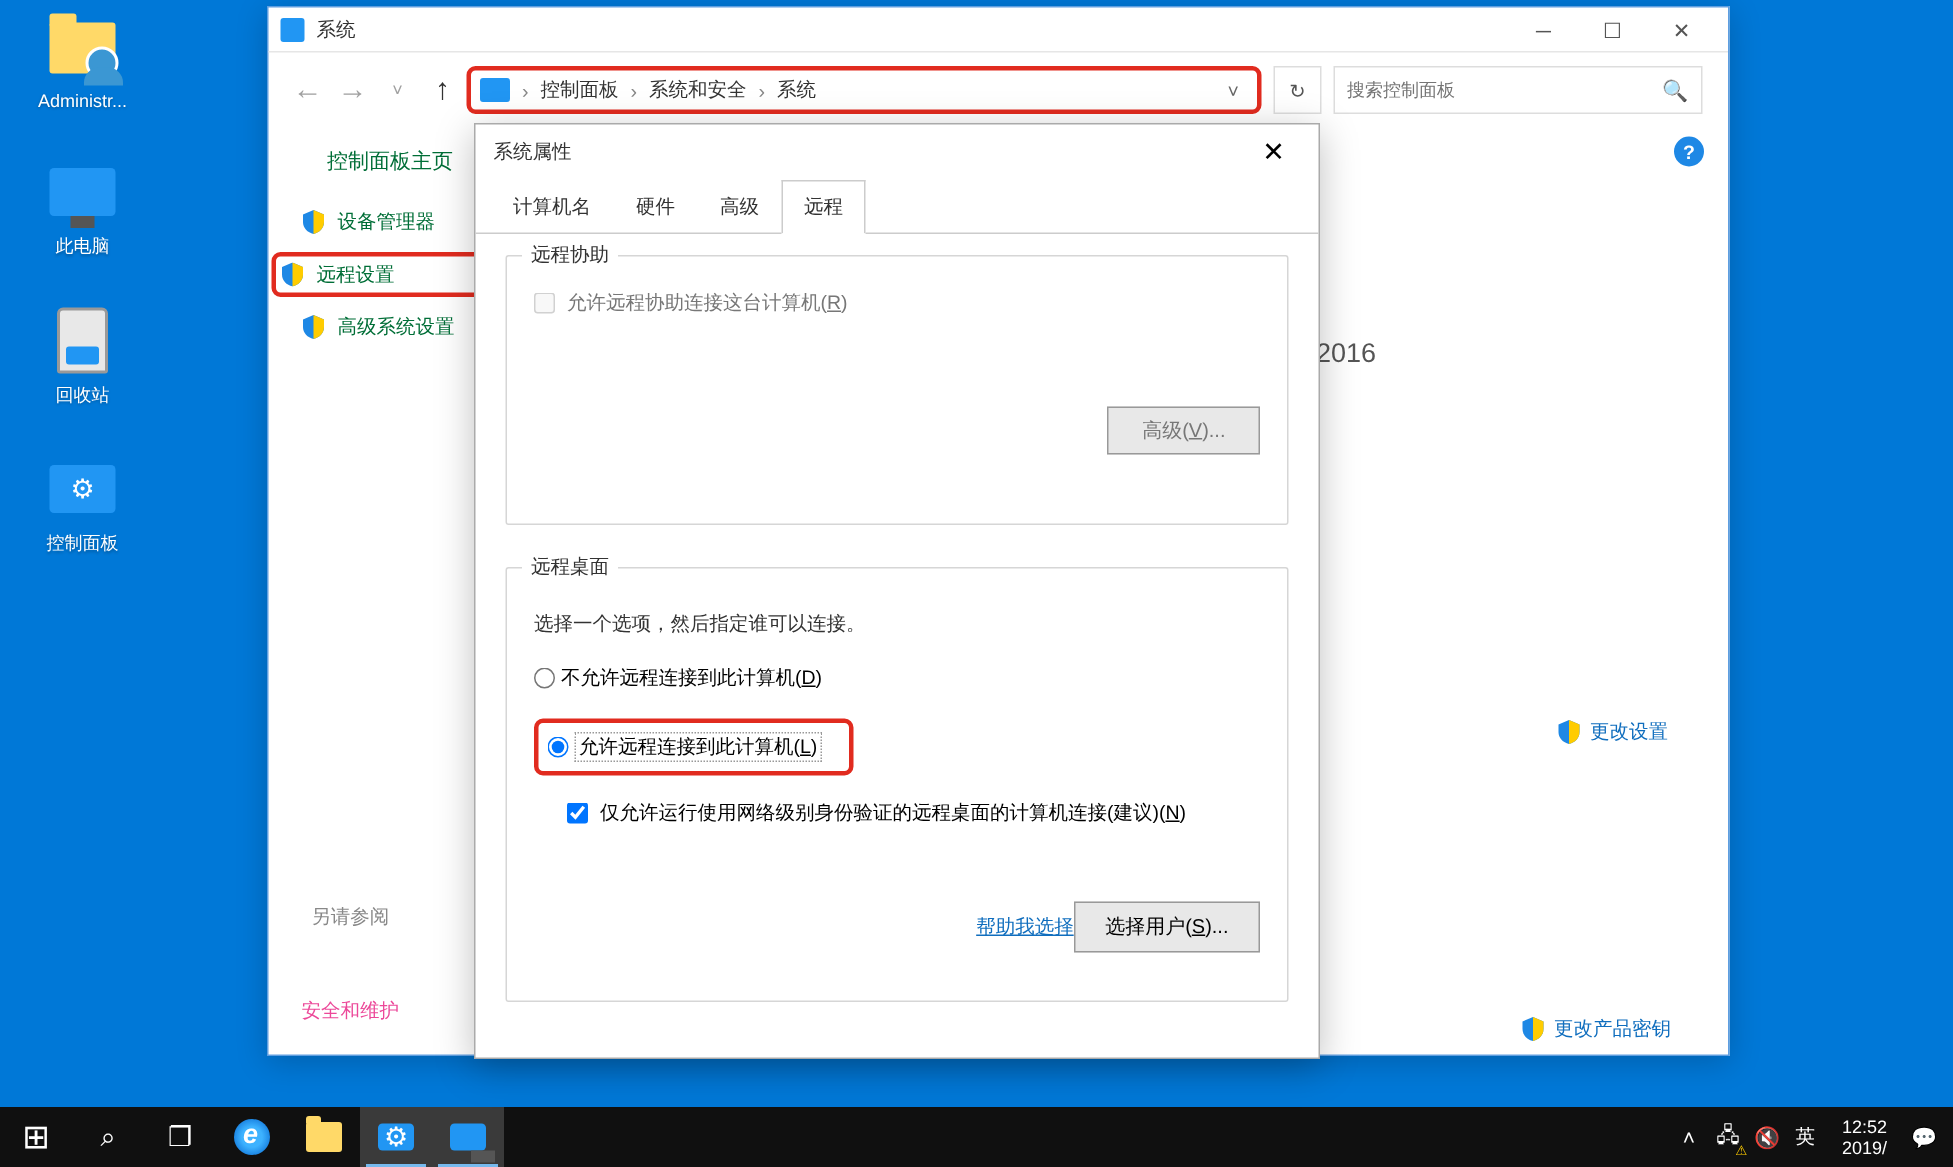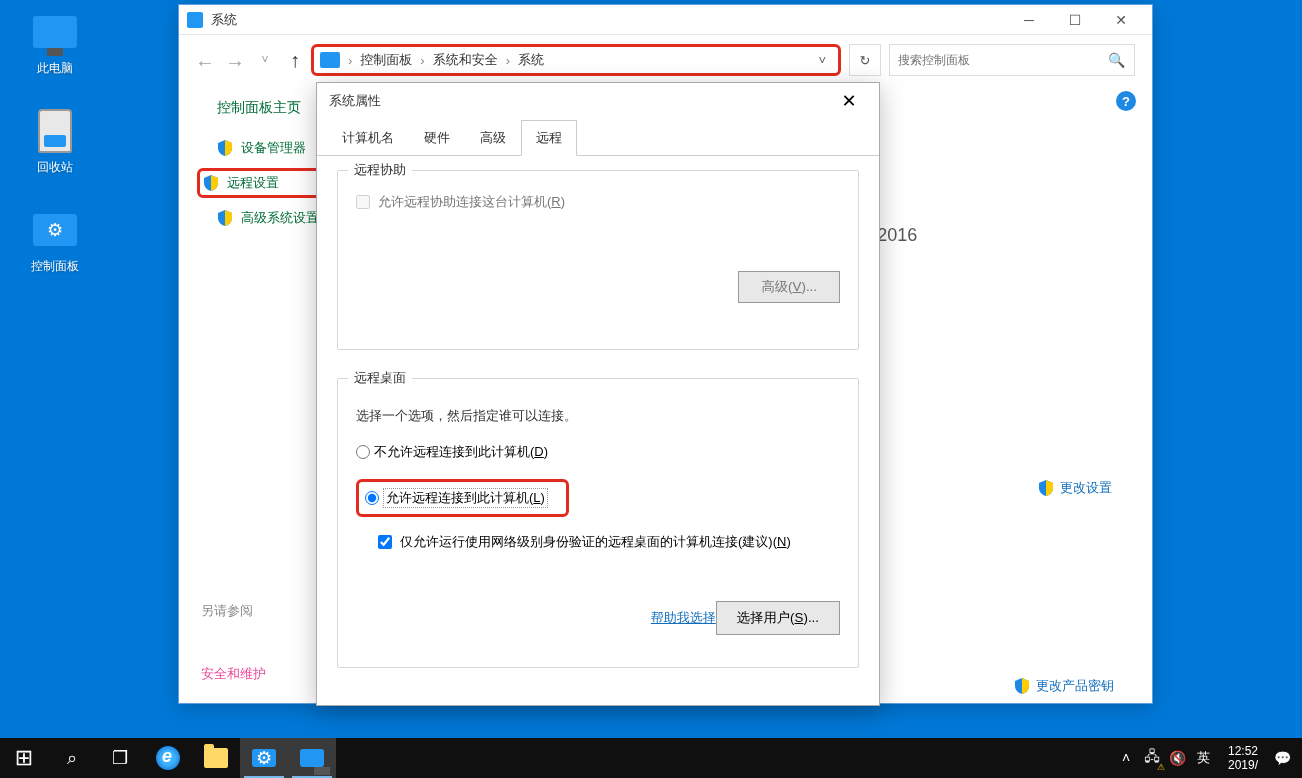--- a/index.html
+++ b/index.html
@@ -37,21 +37,21 @@
 .breadcrumb .sep{color:#888;padding:0 4px;}
 .breadcrumb .crumb{color:#333;padding:2px 4px;cursor:pointer;}
 .breadcrumb .bc-icon{width:20px;height:16px;background:#2196f3;margin-right:4px;border-radius:2px;}
 .refresh{width:32px;height:32px;display:flex;align-items:center;justify-content:center;color:#555;border:1px solid #ddd;margin-left:6px;cursor:pointer;}
 .searchbox{width:246px;height:32px;border:1px solid #ddd;display:flex;align-items:center;padding:0 8px;margin-left:6px;}
 .searchbox input{border:none;outline:none;flex:1;color:#666;font-size:12px;}
 .searchbox .sicon{color:#888;font-size:14px;}
 .help-icon{position:absolute;top:86px;right:16px;width:20px;height:20px;border-radius:50%;background:#1e88e5;color:#fff;display:flex;align-items:center;justify-content:center;font-size:13px;font-weight:bold;cursor:pointer;}
 
 .cp-body{display:flex;height:calc(100% - 80px);}
-.sidebar{width:140px;padding:14px 0 14px 38px;}
+.sidebar{width:140px;padding:14px 0 14px 22px;text-align:center;}
 .sidebar-title{color:#006e37;font-size:14px;margin-bottom:22px;}
 .sidebar-link{display:flex;align-items:center;gap:8px;margin-bottom:14px;cursor:pointer;color:#006e37;}
 .sidebar-link.highlight{border:3px solid #e12b1f;border-radius:6px;padding:3px 8px 3px 3px;margin:-3px -8px 11px -20px;}
 .shield{width:16px;height:16px;position:relative;}
 .shield svg{width:16px;height:16px;}
 .see-also{position:absolute;bottom:20px;left:22px;color:#888;}
 .see-also .title{margin-bottom:12px;}
 .see-also .link{color:#ec4899;cursor:pointer;margin-top:45px;}
 
 .main-right{flex:1;padding:20px;color:#333;}
@@ -107,20 +107,28 @@
 .watermark{position:absolute;bottom:12px;right:12px;color:#fff;opacity:.45;display:flex;align-items:center;gap:6px;font-size:16px;}
 .watermark .wm-ico{border:2px solid #fff;border-radius:12px;padding:1px 6px;display:flex;gap:4px;}
 .watermark .dot{width:8px;height:8px;border:2px solid #fff;border-radius:50%;}
 </style>
 </head>
 <body>
 
 <div class="desktop-icons">
   <div class="desktop-icon">
     <div class="glyph">
+        <div class="folder-ico">
+          <div class="folder-user"></div>
+        </div>
+      </div>
+    <div class="label">Administr...</div>
+  </div>
+  <div class="desktop-icon">
+    <div class="glyph">
         <div class="pc-ico"></div>
       </div>
     <div class="label">此电脑</div>
   </div>
   <div class="desktop-icon">
     <div class="glyph">
         <div class="bin-ico"></div>
       </div>
     <div class="label">回收站</div>
   </div>

